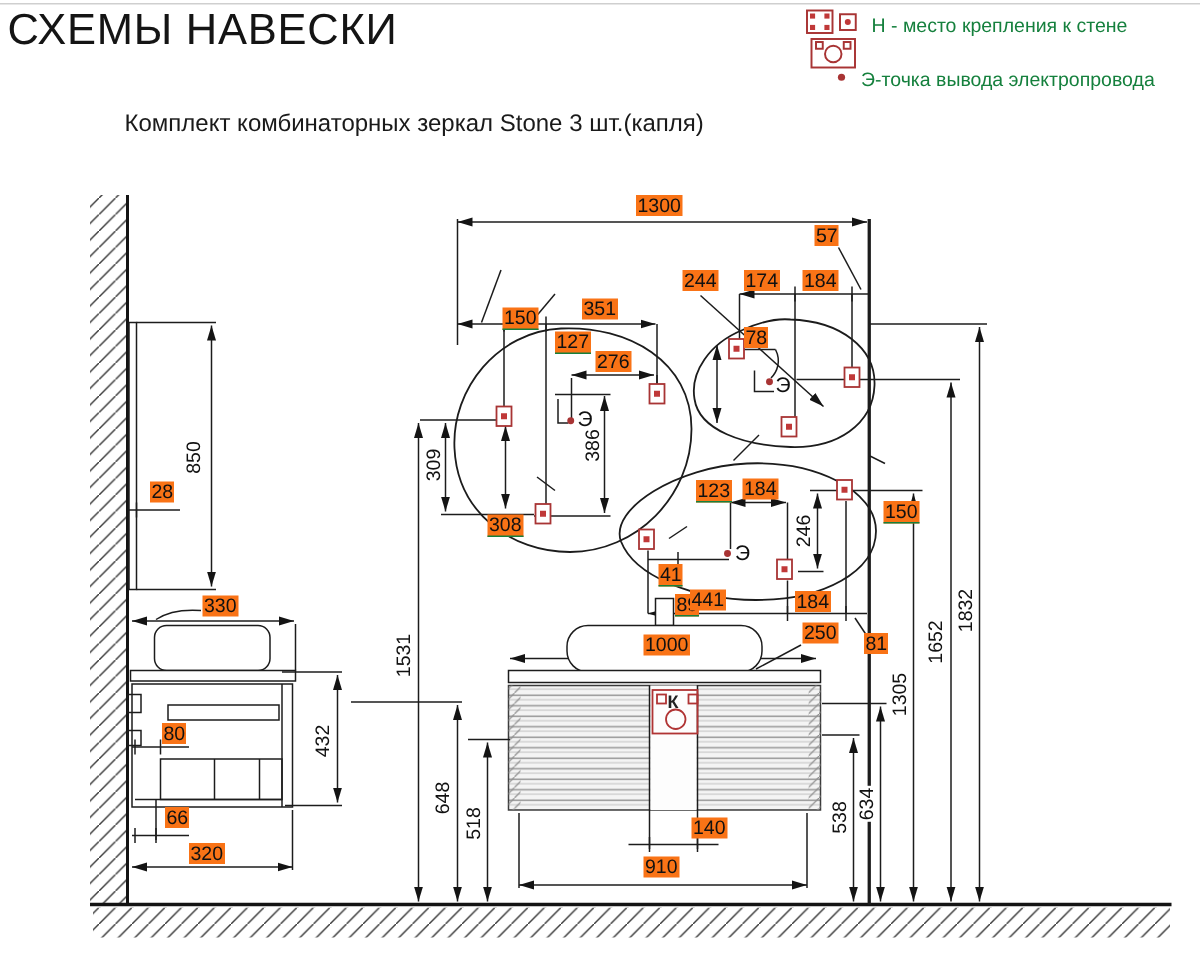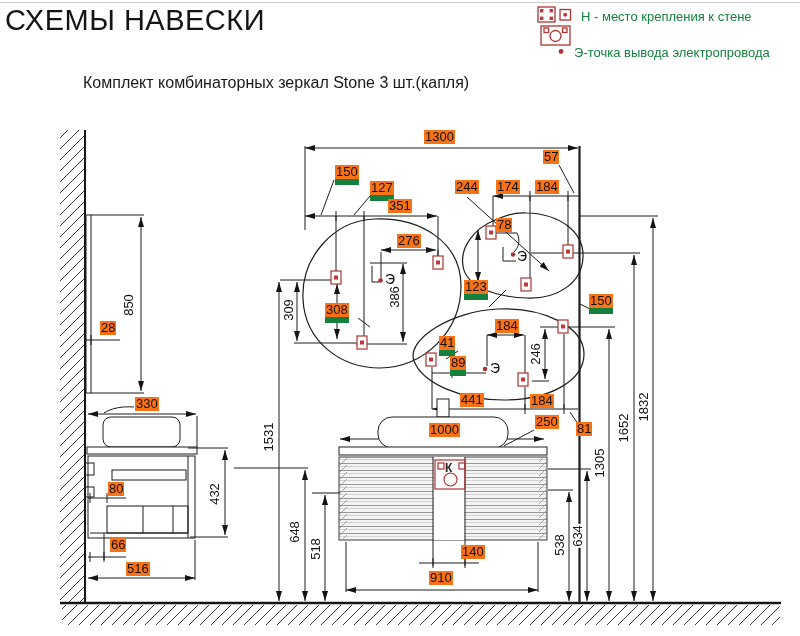--- a/index.html
+++ b/index.html
@@ -6,21 +6,21 @@
   #stage{position:relative;width:800px;height:636px;background:#fff;overflow:hidden;
          font-family:"Liberation Sans",sans-serif;color:#161616;}
   #topline{position:absolute;left:0;top:2px;width:100%;height:1px;background:#cfcfcf;}
   #title{position:absolute;left:5px;top:4px;font-size:29px;letter-spacing:.5px;color:#141414;}
   .sub{position:absolute;left:83px;font-size:16px;color:#1a1a1a;white-space:nowrap;}
   #sub1{top:74px;} #sub2{top:99px;}
   .legend-row{position:absolute;font-size:13px;color:#15803d;white-space:nowrap;}
   svg{position:absolute;left:0;top:0;}
   .lbl{position:absolute;font-size:13px;line-height:14px;color:#111;background:#f97316;
        padding:0 1px;white-space:nowrap;}
-  .u{border-bottom:6px solid #15803d;}
+  .u{border-bottom:1px solid #15803d;margin-top:40px;}
   .v{transform:translate(-50%,-50%) rotate(-90deg);background:#fff;}
   .sym{position:absolute;font-size:14px;color:#111;background:transparent;}
   .ksym{position:absolute;font-size:12px;font-weight:bold;color:#222;}
 </style>
 </head>
 <body>
 
 <div id="stage">
   <div id="topline"></div>
   <div id="title">СХЕМЫ НАВЕСКИ</div>
@@ -297,21 +297,21 @@
   <div class="lbl u" style="left:450px;top:356px">89</div>
   <div class="lbl" style="left:460px;top:393px">441</div>
   <div class="lbl" style="left:530px;top:394px">184</div>
   <div class="lbl" style="left:535px;top:415px">250</div>
   <div class="lbl" style="left:576px;top:422px">81</div>
   <div class="lbl" style="left:429px;top:423px">1000</div>
   <div class="lbl" style="left:135px;top:397px">330</div>
   <div class="lbl" style="left:100px;top:321px">28</div>
   <div class="lbl" style="left:108px;top:482px">80</div>
   <div class="lbl" style="left:110px;top:538px">66</div>
-  <div class="lbl" style="left:126px;top:562px">516</div>
+  <div class="lbl" style="left:126px;top:562px">320</div>
   <div class="lbl" style="left:461px;top:545px">140</div>
   <div class="lbl" style="left:429px;top:571px">910</div>
 
   <div class="lbl v" style="left:129px;top:305px">850</div>
   <div class="lbl v" style="left:289px;top:310px">309</div>
   <div class="lbl v" style="left:269px;top:437px">1531</div>
   <div class="lbl v" style="left:395px;top:297px">386</div>
   <div class="lbl v" style="left:536px;top:354px">246</div>
   <div class="lbl v" style="left:215px;top:494px">432</div>
   <div class="lbl v" style="left:295px;top:532px">648</div>

